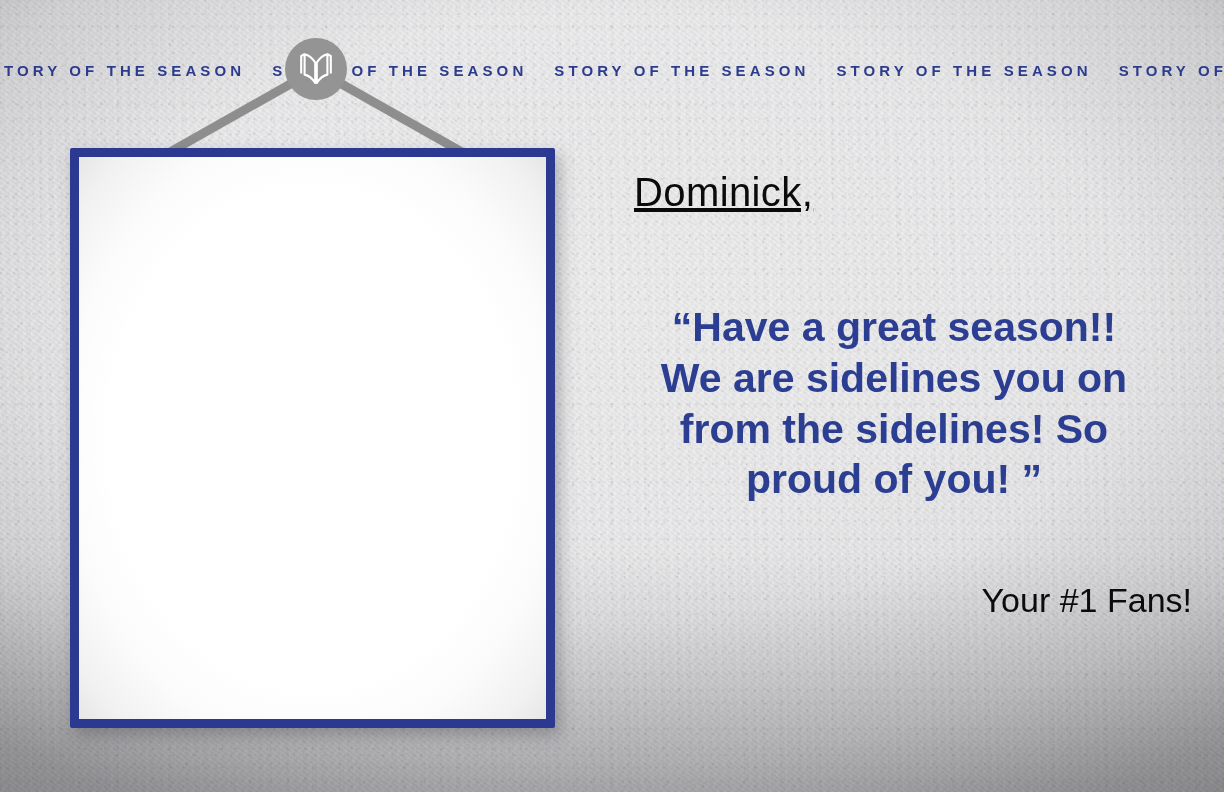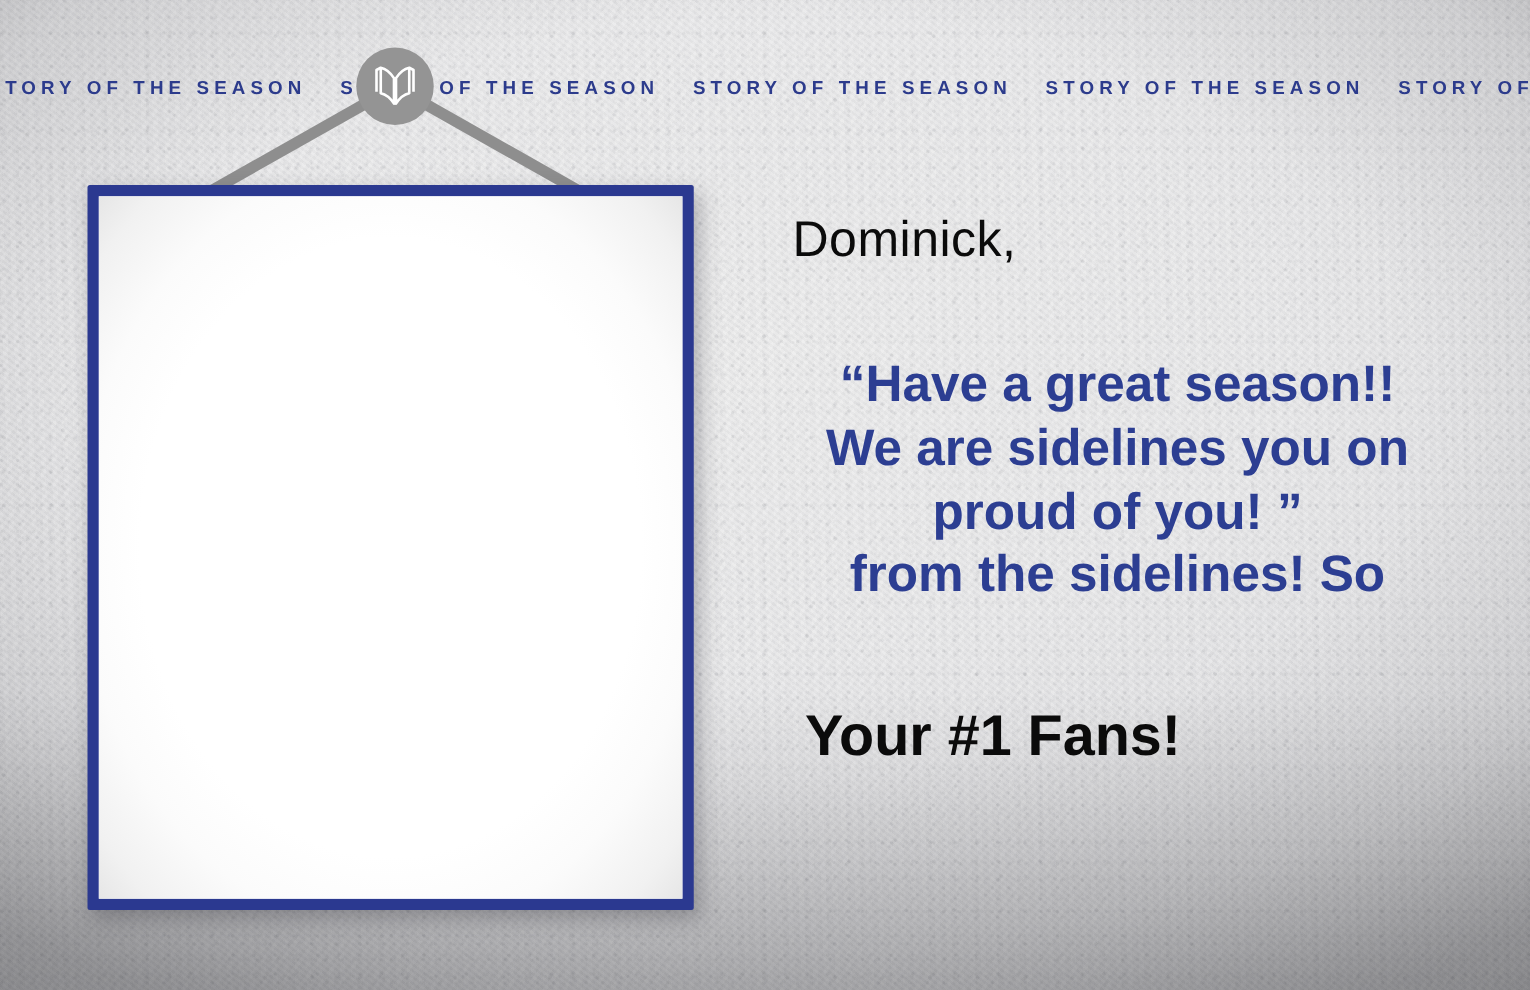--- a/index.html
+++ b/index.html
@@ -141,37 +141,38 @@
     top: 170px;
     width: 596px;
   }
   .greeting {
     color: #0b0b0b;
     font-size: 40px;
     font-weight: 400;
     letter-spacing: .4px;
     margin: 0 0 0 38px;
     line-height: 1.1;
+    text-decoration: underline;
   }
   .quote {
     color: #2c3e92;
     font-size: 41px;
     font-weight: 700;
     line-height: 1.24;
     text-align: center;
-    margin: 68px 0 0 0;
+    margin: 88px 0 0 0;
     padding: 0 26px;
   }
   .quote .qline { display: block; }
   .signature {
     color: #0b0b0b;
-    font-size: 46px;
-    font-weight: 700;
+    font-size: 34px;
+    font-weight: 400;
     line-height: 1.22;
-    text-align: left;
+    text-align: right;
     margin: 75px 0 0 0;
     padding-left: 48px;
   }
   .signature .sline { display: block; }
 </style>
 </head>
 <body>
 
 <div id="stage">
 
@@ -207,22 +208,22 @@
       <div class="frame-photo"></div>
     </div>
   </div>
 
   <div class="message">
     <div class="greeting">Dominick,</div>
 
     <div class="quote" id="quote-block">
         <span class="qline">“Have a great season!!</span>
         <span class="qline">We are sidelines you on</span>
+        <span class="qline">from the sidelines! So</span>
         <span class="qline">proud of you! ”</span>
-        <span class="qline">from the sidelines! So</span>
       </div>
 
     <div class="signature" id="signature-block">
         <span class="sline">Your #1 Fans!</span>
       </div>
   </div>
 
 </div>
 
 </body></html>

